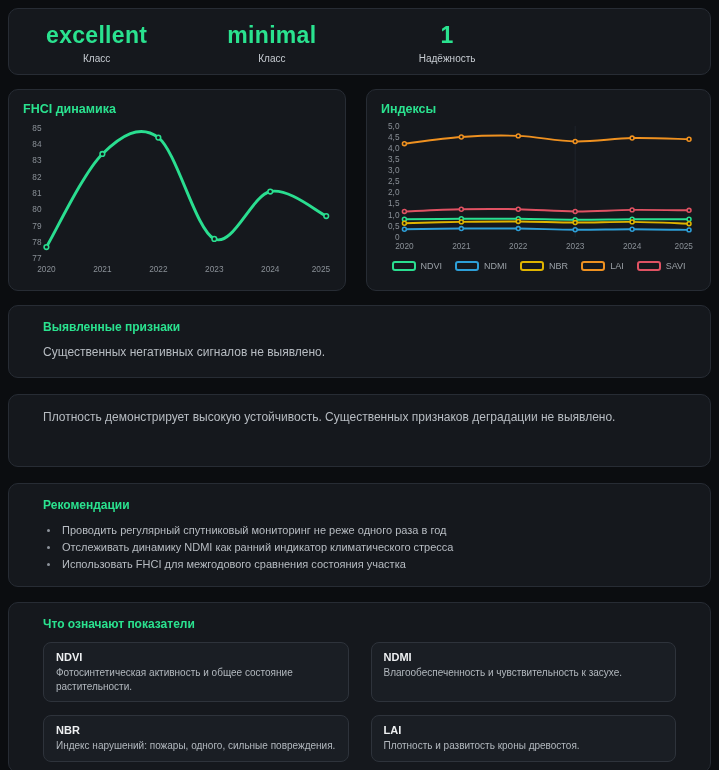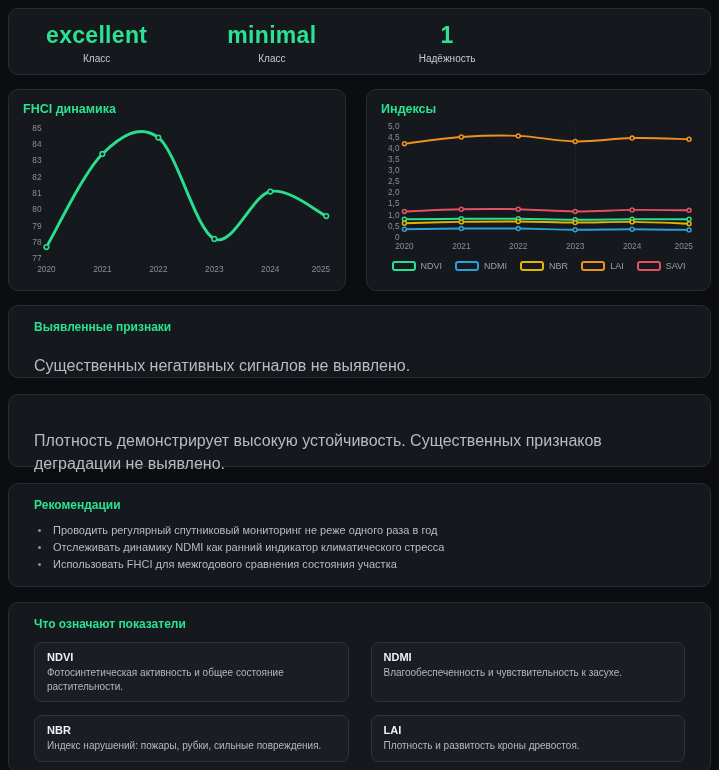--- a/index.html
+++ b/index.html
@@ -38,23 +38,23 @@
   .charts-row{display:grid;grid-template-columns:1fr 1.02fr;gap:20px;margin-bottom:14px;}
   .chart-card{height:202px;padding:12px 14px;}
   .chart-title{color:var(--accent);font-size:12.5px;font-weight:bold;margin-bottom:5px;}
   svg.chart{display:block;width:100%;height:auto;}
   svg .tick{font-size:8.5px;fill:var(--text-dim);font-family:"Liberation Sans","DejaVu Sans",sans-serif;}
   .legend{display:flex;justify-content:center;align-items:center;gap:13px;margin-top:4px;height:20px;}
   .legend-item{display:inline-flex;align-items:center;gap:5px;cursor:pointer;}
   .legend-swatch{width:24px;height:10px;border:2px solid;border-radius:3px;background:transparent;display:inline-block;}
   .legend-label{font-size:9px;color:#9aa0a6;}
   
-  .section{padding:14px 25px;margin-bottom:16px;}
+  .section{padding:14px 34px;margin-bottom:16px;}
   .section-title{color:var(--accent);font-size:12px;font-weight:bold;margin-bottom:10px;}
-  .section-text{font-size:16px;color:var(--text-body);line-height:1.45;margin-top:20px;}
+  .section-text{font-size:12px;color:var(--text-body);line-height:1.45;}
   .sec-signs,.sec-interp{height:73px;}
   .sec-recs{height:104px;margin-bottom:15px;}
   .sec-recs ul{margin:2px 0 0 17px;}
   .sec-recs li{font-size:11px;color:var(--text-body);line-height:1.55;padding-left:2px;}
   .sec-recs li::marker{color:#8d939b;font-size:10px;}
   
   .sec-gloss{height:171px;margin-bottom:16px;}
   .gloss-grid{display:grid;grid-template-columns:1fr 1fr;column-gap:22px;row-gap:13px;margin-top:11px;}
   .gloss-card{
     background:var(--inner-bg);border:1px solid var(--inner-border);
@@ -215,21 +215,21 @@
     <div class="gloss-card">
       <div class="gloss-term">NDVI</div>
       <div class="gloss-desc">Фотосинтетическая активность и общее состояние растительности.</div>
     </div>
     <div class="gloss-card">
       <div class="gloss-term">NDMI</div>
       <div class="gloss-desc">Влагообеспеченность и чувствительность к засухе.</div>
     </div>
     <div class="gloss-card">
       <div class="gloss-term">NBR</div>
-      <div class="gloss-desc">Индекс нарушений: пожары, рубки, сильные повреждения.</div>
+      <div class="gloss-desc">Индекс нарушений: пожары, одного, сильные повреждения.</div>
     </div>
     <div class="gloss-card">
       <div class="gloss-term">LAI</div>
       <div class="gloss-desc">Плотность и развитость кроны древостоя.</div>
     </div>
     <div class="gloss-card">
       
       
     </div>
   </div>

